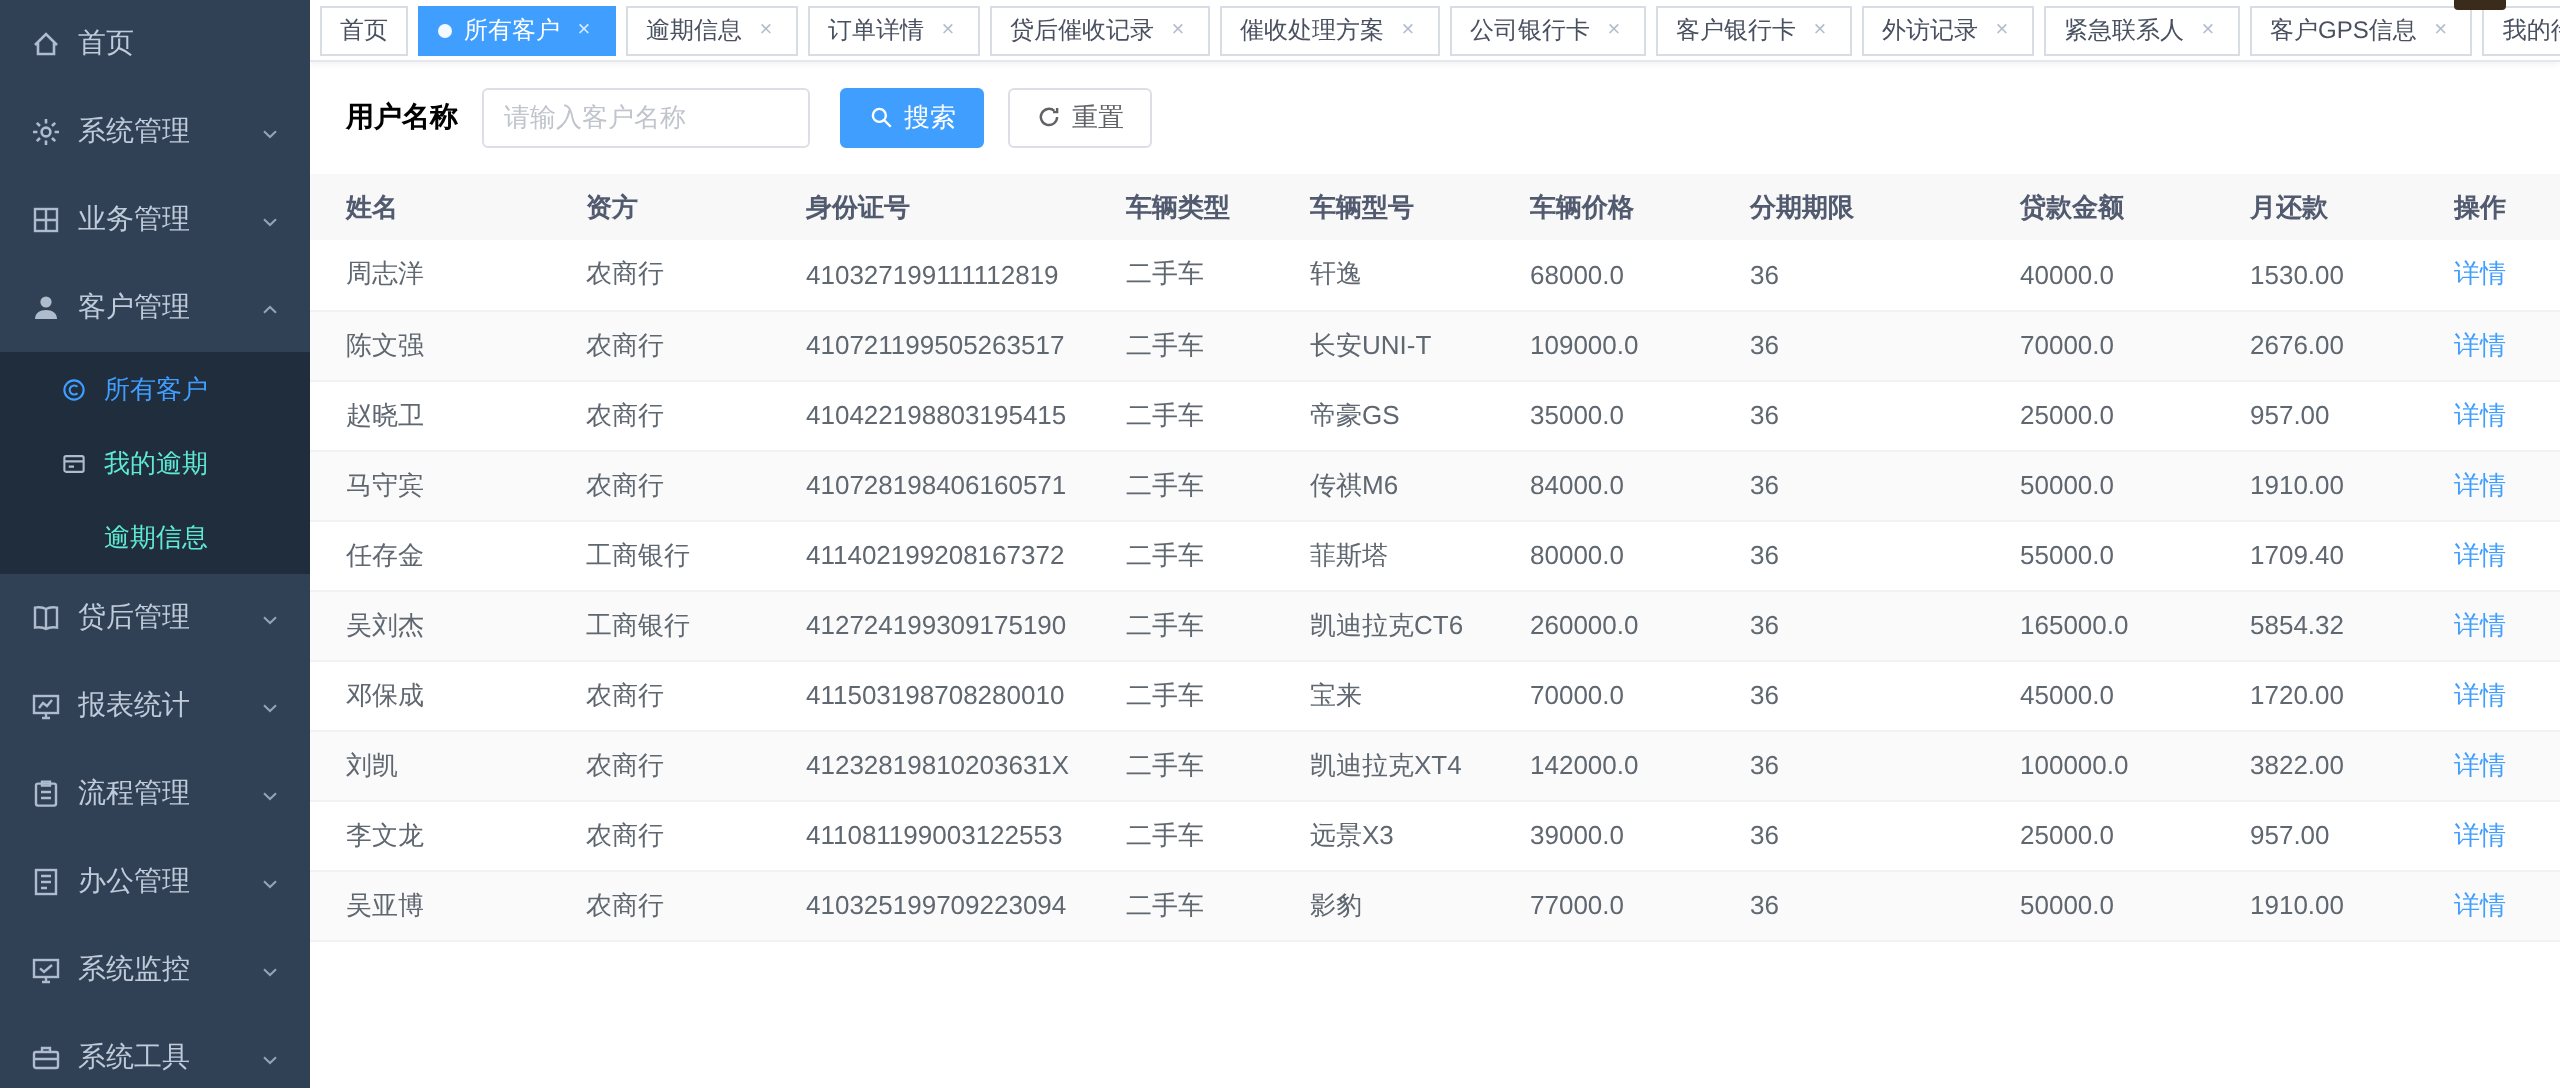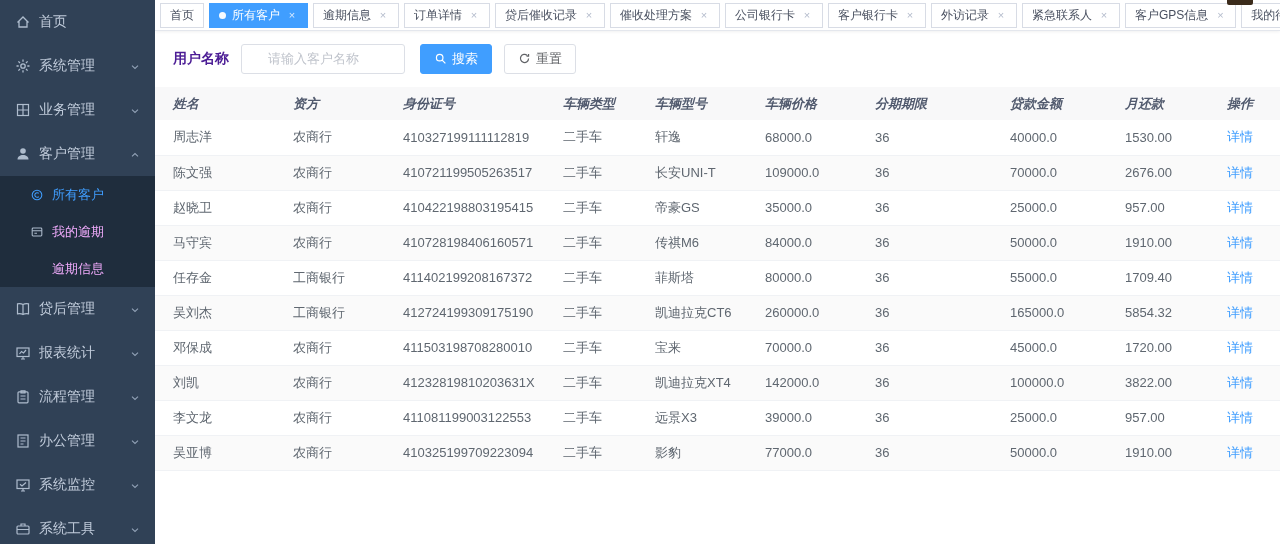--- a/index.html
+++ b/index.html
@@ -10,21 +10,21 @@
   
   .sidebar { width:155px; min-width:155px; height:544px; background:#304156; overflow:hidden; }
   .side-item { height:44px; display:flex; align-items:center; padding:0 14px 0 15px;
                color:#c0cbda; font-size:14px; cursor:pointer; }
   .side-item .ico { width:16px; height:16px; margin-right:8px; display:flex; color:#aebccd; flex:none; }
   .side-item .ico svg { width:16px; height:16px; }
   .side-item .lbl { flex:1; white-space:nowrap; overflow:hidden; }
   .side-item .chev { width:12px; height:12px; color:#93a3b8; flex:none; }
   .side-item .chev svg { width:12px; height:12px; }
   .side-sub { background:#1f2d3d; }
-  .side-sub .side-item { height:37px; padding-left:30px; font-size:13px; color:#f0abfc; }
+  .side-sub .side-item { height:37px; padding-left:30px; font-size:13px; color:#5eead4; }
   .side-sub .side-item .ico { width:14px; height:14px; margin-right:8px; }
   .side-sub .side-item .ico svg { width:14px; height:14px; }
   .side-sub .side-item.noicon { padding-left:52px; }
   .side-item.active { color:#409eff; }
   .side-item.active .ico { color:#409eff; }
 
   
   .main { flex:1; display:flex; flex-direction:column; position:relative; overflow:hidden; background:#fff; }
   .tabbar { height:31px; min-height:31px; display:flex; align-items:center; padding-left:5px;
             background:#fff; border-bottom:1px solid #e4e7ed; box-shadow:0 1px 3px rgba(0,0,0,.06);
@@ -34,35 +34,35 @@
   .tab .x { margin-left:6px; font-size:11px; line-height:12px; color:#b4bccc; width:12px; text-align:center; }
   .tab.active { background:#409eff; border-color:#409eff; color:#fff; }
   .tab .dot { width:7px; height:7px; background:#fff; opacity:.95; border-radius:50%; margin-right:6px; }
   .tab.active .x { color:#d6eaff; }
   .avatar-fragment { position:absolute; top:0; right:27px; width:26px; height:5px;
                      background:#3b2b1b; border-radius:0 0 2px 2px; }
 
   
   .content { flex:1; overflow:hidden; }
   .search-row { display:flex; align-items:center; margin:12px 0 13px 18px; height:31px; }
-  .search-label { font-size:14px; font-weight:bold; color:#4c1d95; margin-right:12px; }
+  .search-label { font-size:14px; font-weight:bold; color:#000000; margin-right:12px; }
   .search-input { width:164px; height:30px; border:1px solid #dcdfe6; border-radius:3px;
-                  padding:0 26px; font-size:13px; color:#606266; outline:none; }
+                  padding:0 10px; font-size:13px; color:#606266; outline:none; }
   .search-input::placeholder { color:#c0c4cc; }
   .btn { display:inline-flex; align-items:center; height:30px; padding:0 13px; border-radius:3px;
          font-size:13px; cursor:pointer; }
   .btn .bico { width:13px; height:13px; margin-right:5px; display:flex; }
   .btn .bico svg { width:13px; height:13px; }
   .btn-primary { background:#409eff; border:1px solid #409eff; color:#fff; margin-left:15px; }
   .btn-plain { background:#fff; border:1px solid #dcdfe6; color:#606266; margin-left:12px; }
 
   
   table { border-collapse:collapse; width:1125px; table-layout:fixed; font-size:13px; }
   th { background:#f8f8f9; color:#515a6e; font-weight:bold; text-align:left; height:33px;
-       padding:0 0 0 18px; white-space:nowrap; overflow:hidden;font-style:italic; }
+       padding:0 0 0 18px; white-space:nowrap; overflow:hidden; }
   td { height:35px; padding:0 0 0 18px; color:#5f6770; border-bottom:1px solid #f0f2f5;
        background:#fff; white-space:nowrap; overflow:hidden; }
   tbody tr:nth-child(even) td { background:#fafafa; }
   th.op, td.op { text-align:right; padding-right:32px; padding-left:0; }
   a.detail { color:#409eff; text-decoration:none; cursor:pointer; }
   tr.partial td { border-bottom:none; }
 </style>
 </head>
 <body>
 

